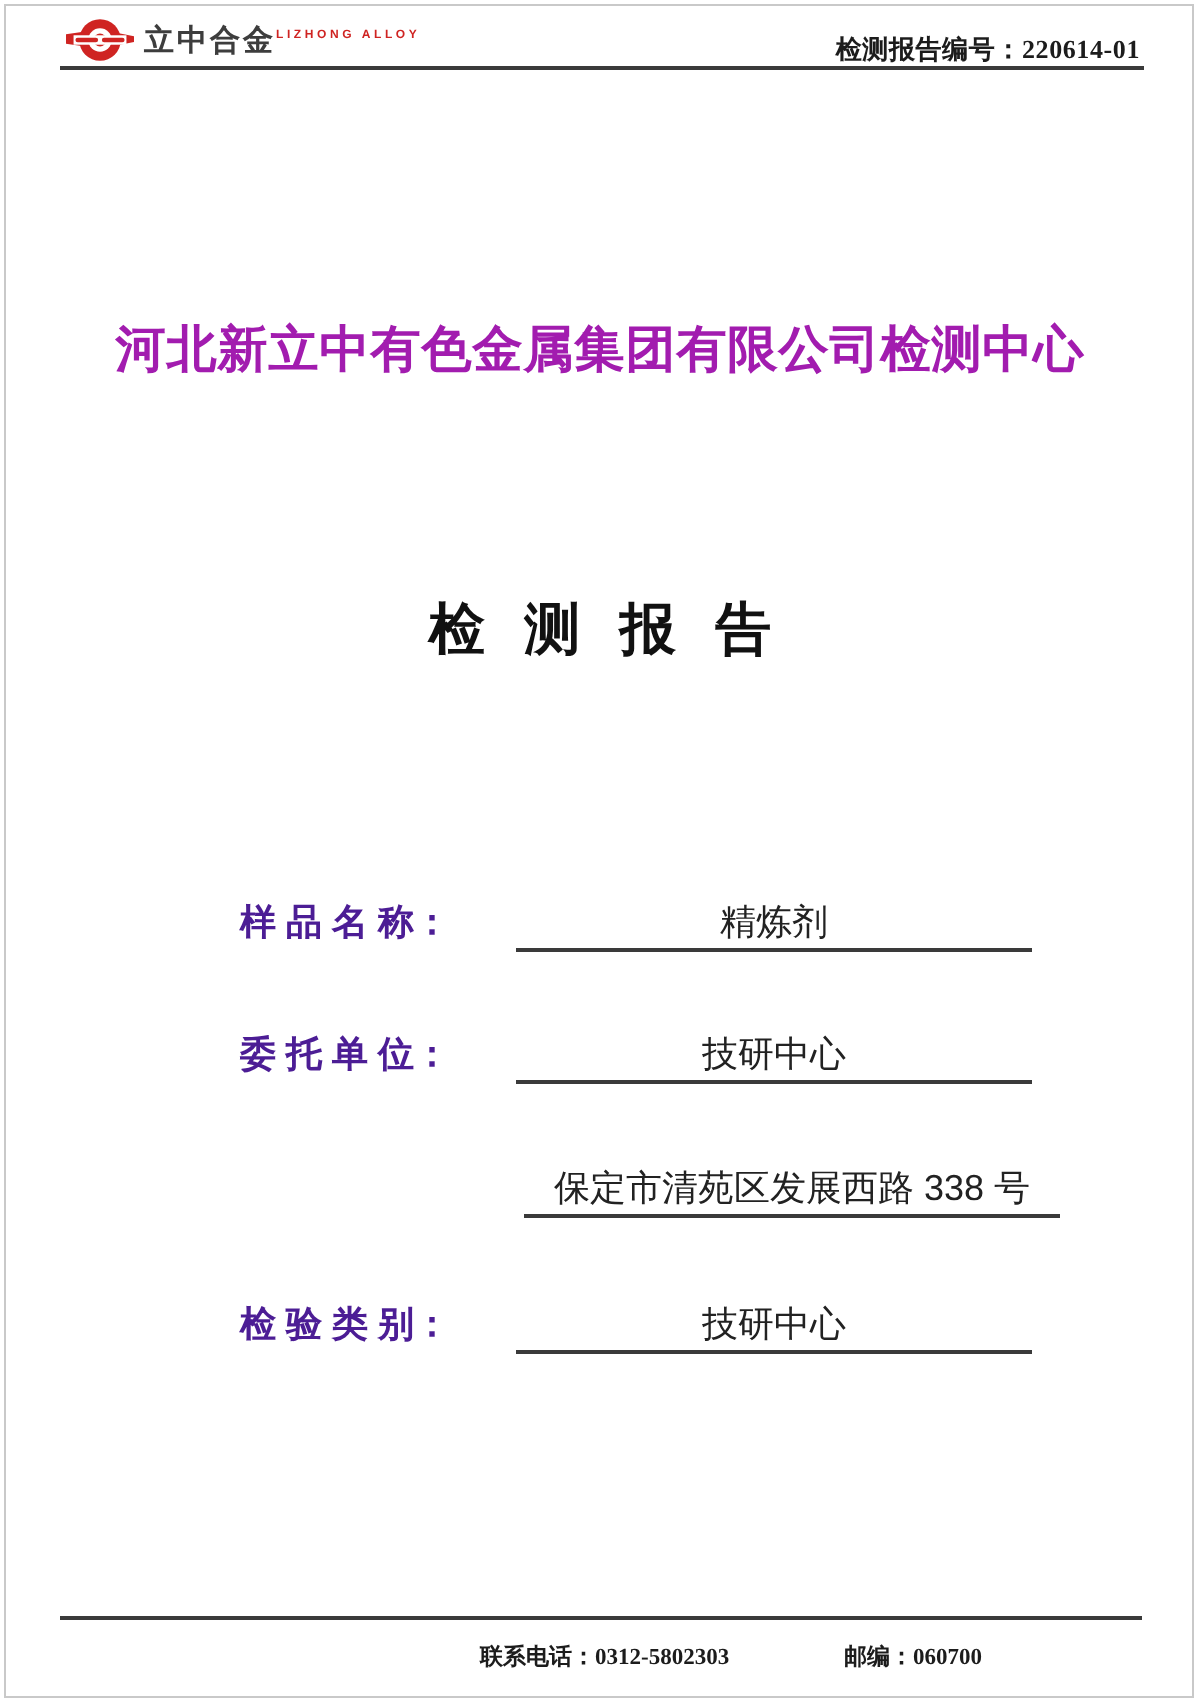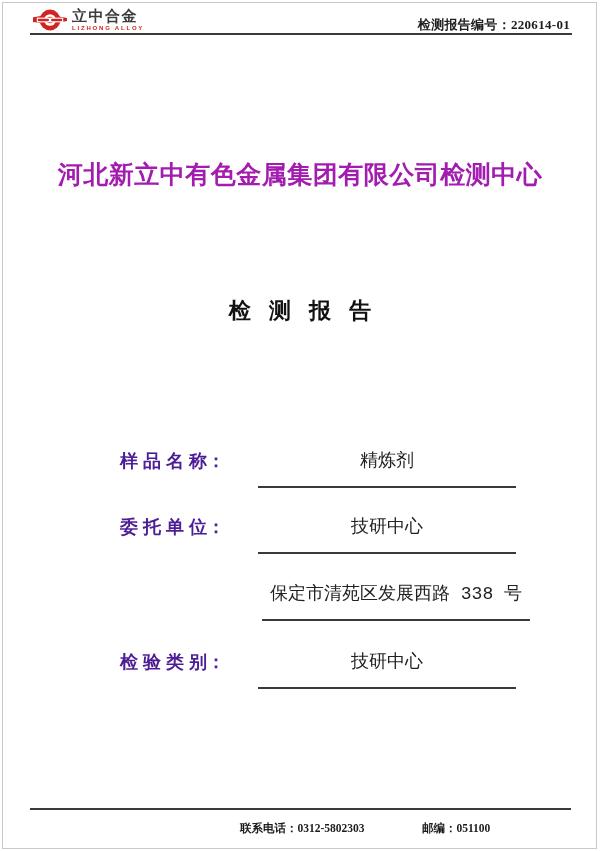--- a/index.html
+++ b/index.html
@@ -14,21 +14,21 @@
   .page { position: relative; width: 600px; height: 851px; background: #ffffff; }
   .frame {
     position: absolute; left: 2px; top: 2px; right: 3px; bottom: 2px;
     border: 1px solid #c9c9c9;
     pointer-events: none;
   }
 
   
   .logo { position: absolute; left: 33px; top: 8px; display: flex; align-items: center; }
   .logo-emblem { width: 34px; height: 24px; display: block; }
-  .logo-text { margin-left: 5px; display: flex; flex-direction: column; }
+  .logo-text { margin-left: 5px; display: flex; }
   .logo-brand {
     font-size: 15px; font-weight: bold; color: #3d3d3d;
     letter-spacing: 1.5px; line-height: 15px;
   }
   .logo-sub {
     font-size: 6px; font-weight: bold; color: #cf2422;
     letter-spacing: 1.8px; margin-top: 2px; line-height: 7px;
   }
   .report-no {
     position: absolute; right: 30px; top: 16px;
@@ -39,37 +39,37 @@
   .rule-top { position: absolute; left: 30px; top: 33px; width: 542px; height: 2px; background: #3a3a3a; }
 
   
   .main-title {
     position: absolute; left: 0; right: 0; top: 158px;
     text-align: center; font-size: 25px; font-weight: bold;
     letter-spacing: 0.5px; color: #a21caf;
   }
   .doc-title {
     position: absolute; left: 0; right: 0; top: 296px;
-    text-align: center; font-size: 22px; font-weight: bold;
+    text-align: center; font-size: 28px; font-weight: bold;
     letter-spacing: 6px; padding-left: 6px; box-sizing: border-box; color: #111;
   }
 
   
   .field-row { position: absolute; left: 0; right: 0; height: 28px; }
   .field-label {
     position: absolute; left: 120px; top: 0;
     font-size: 18px; font-weight: bold; line-height: 22px; color: #4c1d95;
     white-space: pre;
   }
   .field-value {
     position: absolute; left: 258px; top: 0; width: 258px;
     text-align: center;
-    font-family: Liberation Mono, monospace;
+    font-family: Liberation Sans, sans-serif;
     font-size: 18px; line-height: 22px; color: #222;
-    border-bottom: 2px solid #3a3a3a; padding-bottom: 14px;
+    border-bottom: 2px solid #3a3a3a; padding-bottom: 2px;
     white-space: nowrap;
   }
   .field-row.wide .field-value { left: 262px; width: 268px; }
 
   
   .rule-bottom { position: absolute; left: 30px; top: 808px; width: 541px; height: 2px; background: #3a3a3a; }
   .footer-item {
     position: absolute; top: 821px;
     font-family: "Liberation Serif", "DejaVu Serif", serif;
     font-size: 11.5px; font-weight: bold; color: #1c1c1c;
@@ -128,14 +128,14 @@
   <div class="field-row" style="top:651px">
     <span class="field-label">检 验 类 别：</span>
     <span class="field-value">技研中心</span>
   </div>
 
   <div class="rule-bottom"></div>
 
 
   <div class="footer-item footer-phone"><span>联系电话：</span><span>0312-5802303</span></div>
 
-  <div class="footer-item footer-zip"><span>邮编：</span><span>051100</span></div>
+  <div class="footer-item footer-zip"><span>邮编：</span><span>060700</span></div>
 </div>
 
 </body></html>

